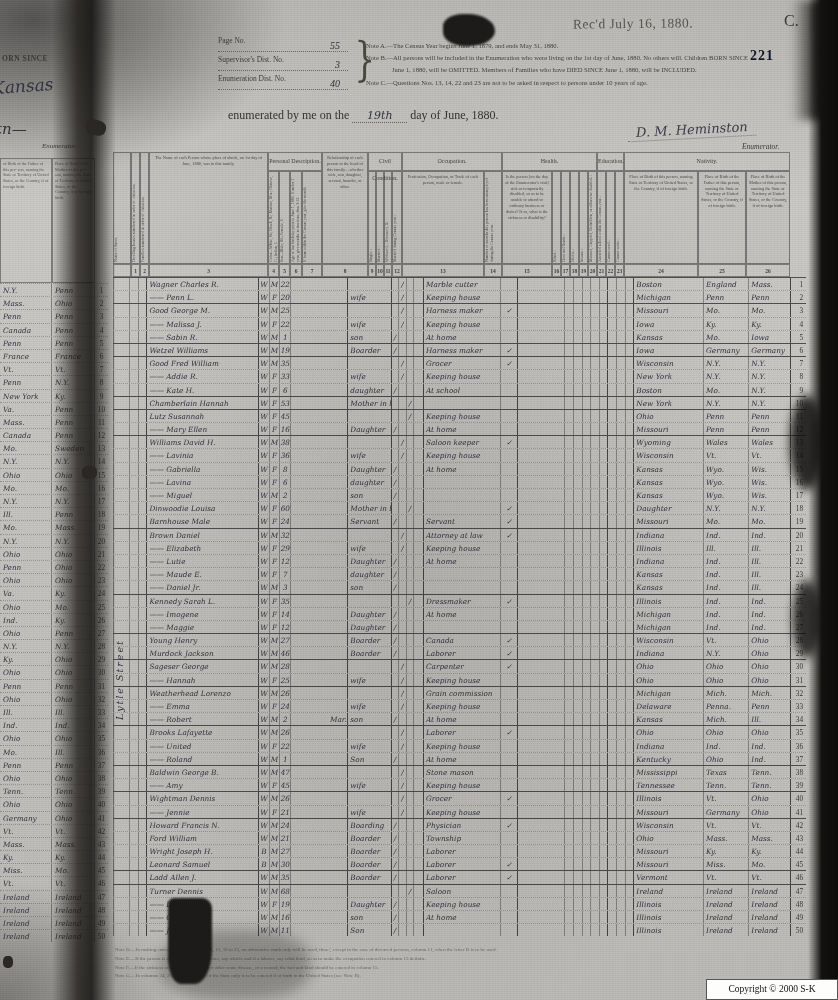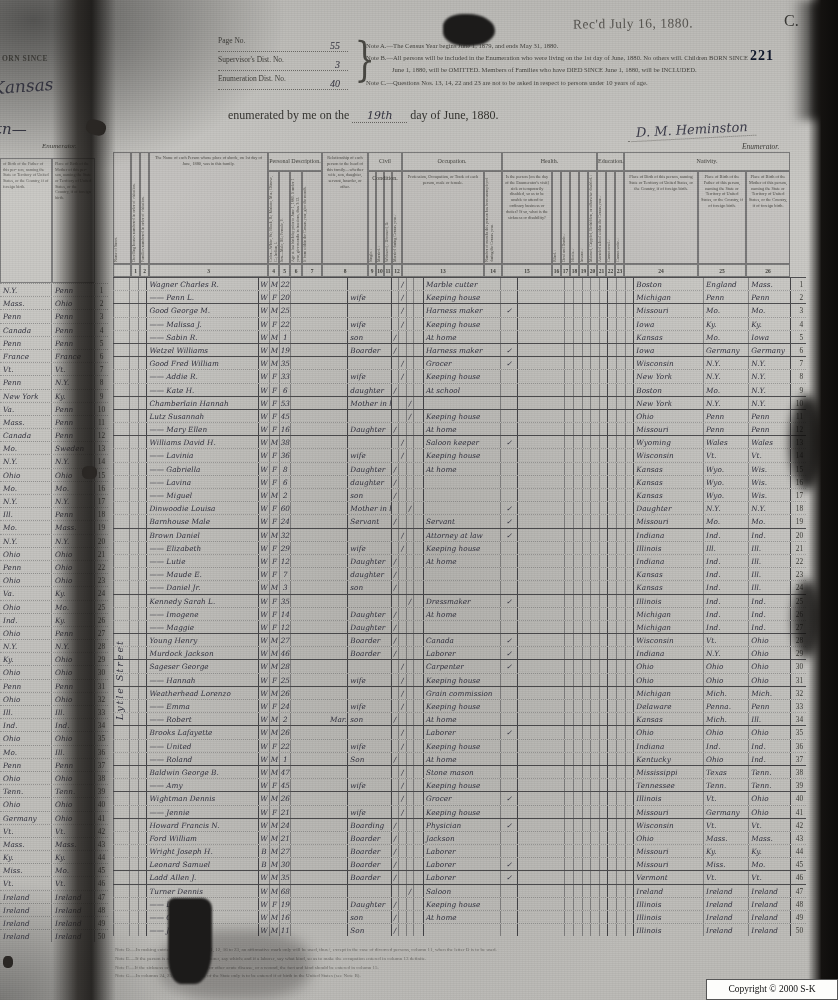--- a/index.html
+++ b/index.html
@@ -1743,21 +1743,21 @@
         <span class="cell c3 gb hwc">Ford William</span>
         <span class="cell c4 hwc ctr">W</span>
         <span class="cell c5 hwc ctr">M</span>
         <span class="cell c6 hwc ctr">21</span>
         <span class="cell c7 gb hwc ctr"></span>
         <span class="cell c8 gb hwc">Boarder</span>
         <span class="cell c9 hwc ctr">/</span>
         <span class="cell c10 hwc ctr"></span>
         <span class="cell c11 hwc ctr"></span>
         <span class="cell c12 gb"></span>
-        <span class="cell c13 hwc">Jackson</span>
+        <span class="cell c13 hwc">Township</span>
         <span class="cell c14 gb hwc ctr"></span>
         <span class="cell c15"></span>
         <span class="cell c16"></span>
         <span class="cell c17"></span>
         <span class="cell c18"></span>
         <span class="cell c19"></span>
         <span class="cell c20 gb"></span>
         <span class="cell c21"></span>
         <span class="cell c22"></span>
         <span class="cell c23 gb"></span>

